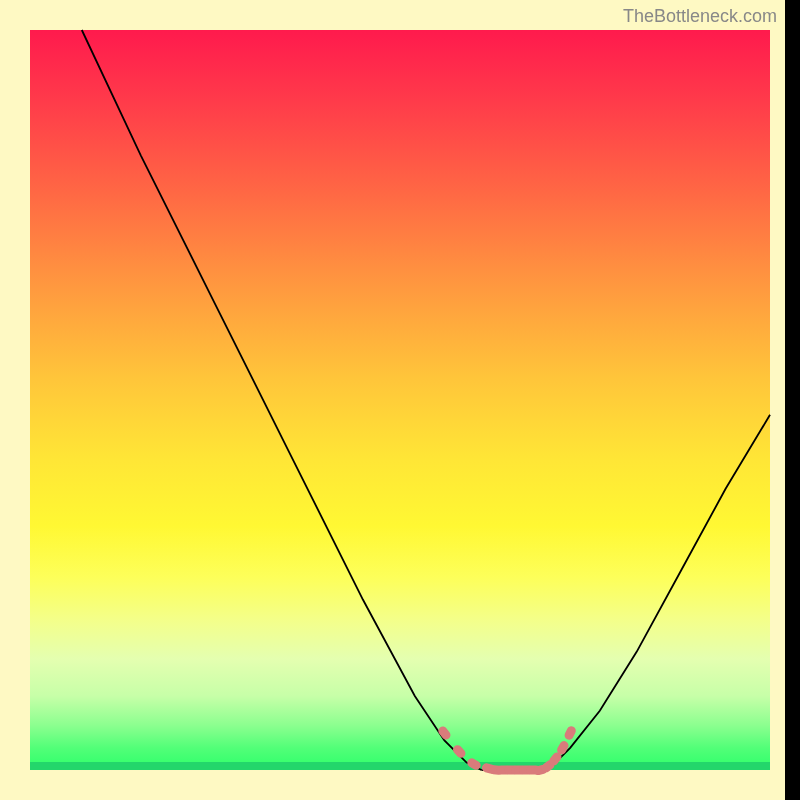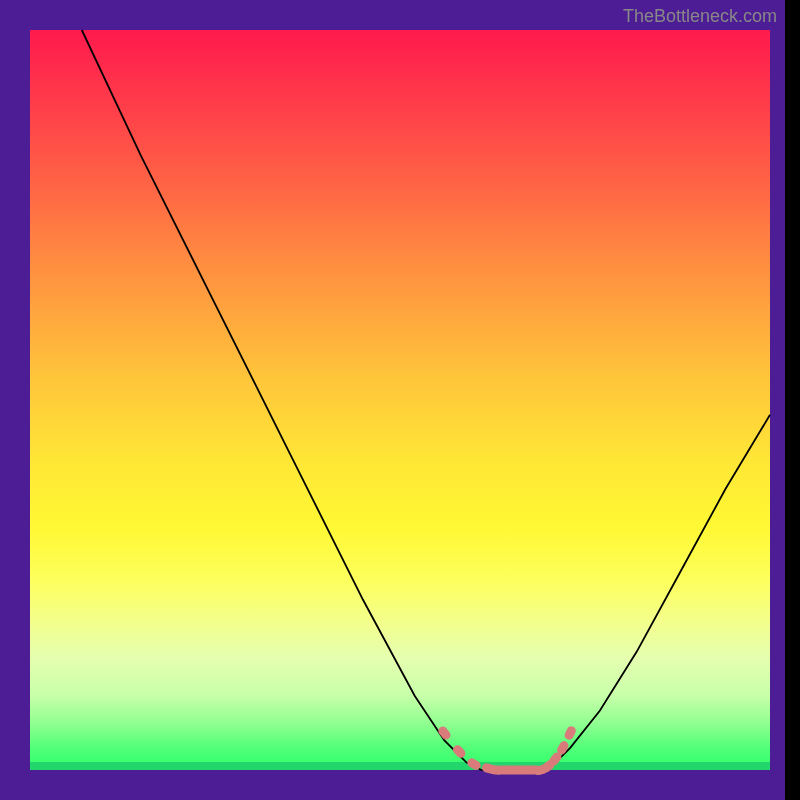--- a/index.html
+++ b/index.html
@@ -8,21 +8,21 @@
     background: #000;
     width: 800px;
     height: 800px;
     overflow: hidden;
     font-family: Arial, sans-serif;
   }
   .container {
     position: relative;
     width: 785px;
     height: 800px;
-    background: #4c1d95;
+    background: #fef9c3;
   }
   .watermark {
     position: absolute;
     top: 6px;
     right: 8px;
     color: #888;
     font-size: 18px;
     font-family: Arial, sans-serif;
     z-index: 10;
   }

